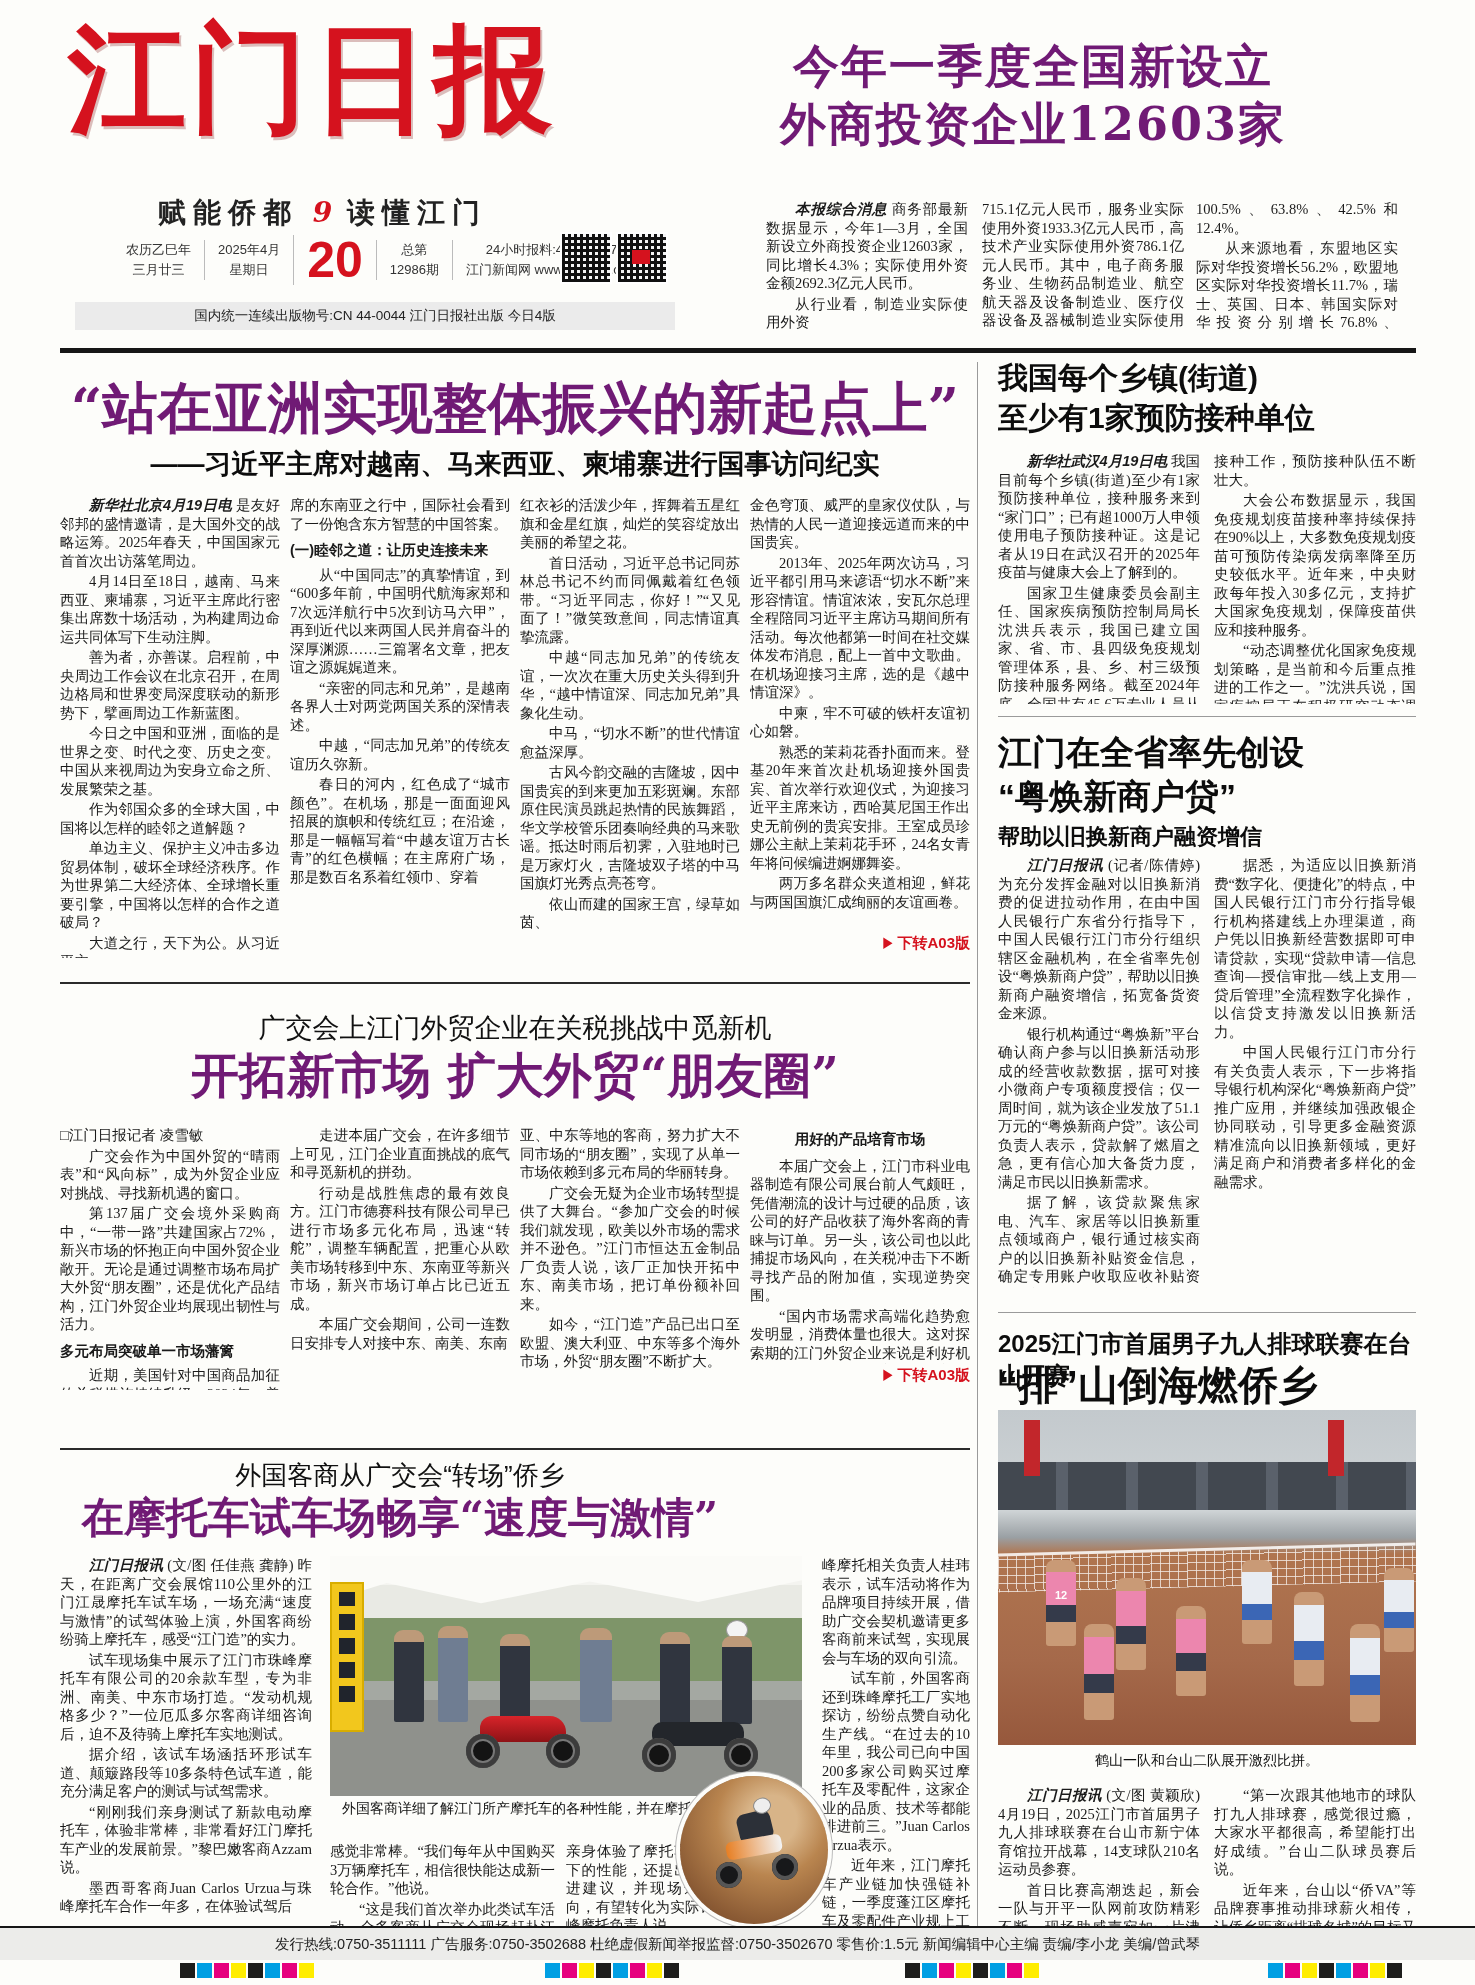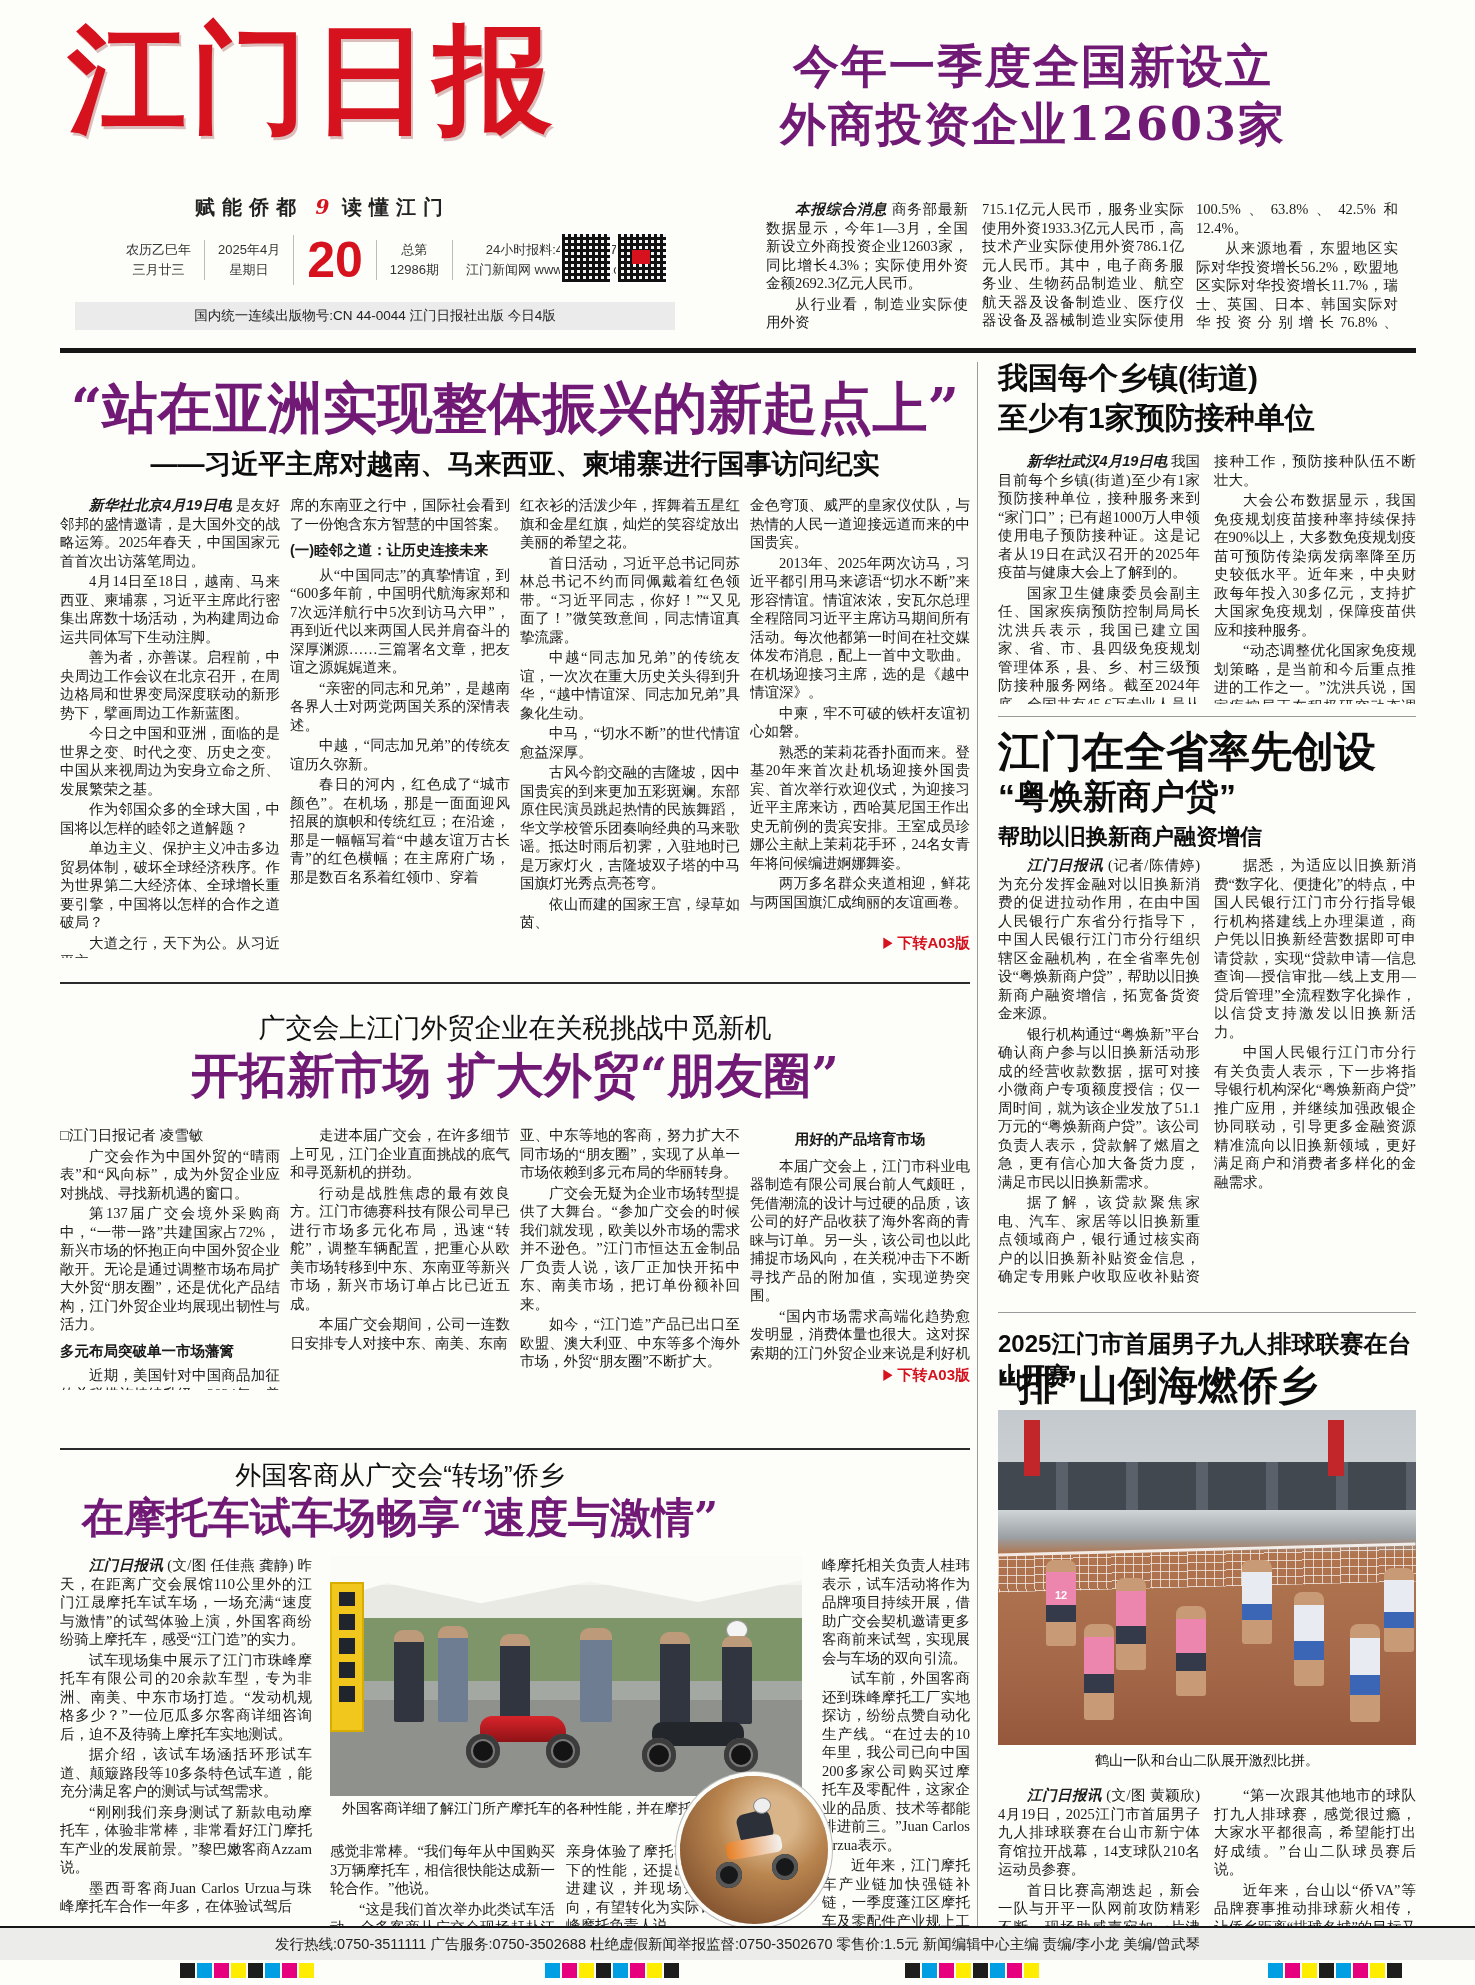--- a/index.html
+++ b/index.html
@@ -4,21 +4,21 @@
 <title>江门日报</title>
 <style>
   html,body{margin:0;padding:0;background:#888;}
   .page{position:relative;width:1475px;height:1985px;margin:0 auto;background:#fdfdfa;
         font-family:"Liberation Serif","DejaVu Serif",serif;color:#1a1a1a;overflow:hidden;}
   .abs{position:absolute;}
   
   .logo{left:68px;top:14px;width:510px;font-size:118px;line-height:1.1;font-weight:900;
         color:#d5121e;letter-spacing:4px;font-family:"DejaVu Serif","Liberation Serif",serif;
         text-shadow:2px 3px 0 rgba(120,0,0,.25);white-space:nowrap;}
-  .slogan{left:70px;top:194px;width:505px;text-align:center;font-size:20px;font-weight:700;
+  .slogan{left:70px;top:194px;width:505px;text-align:center;font-size:28px;font-weight:700;
           letter-spacing:7px;color:#222;font-family:"Liberation Sans","DejaVu Sans",sans-serif;}
   .slogan .mark{color:#d5121e;font-style:italic;font-weight:900;letter-spacing:0;font-family:"DejaVu Serif",serif;}
   .datebar{left:126px;top:230px;height:60px;display:flex;align-items:center;
            font-family:"Liberation Sans","DejaVu Sans",sans-serif;color:#333;}
   .datebar .cell{padding:0 13px;border-left:1px solid #bbb;font-size:13px;line-height:1.55;text-align:center;}
   .datebar .cell:first-child{border-left:none;padding-left:0;}
   .datebar .big{font-size:50px;font-weight:900;color:#d5121e;line-height:1;font-family:"Liberation Sans",sans-serif;}
   .qr{width:48px;height:48px;background:
       repeating-linear-gradient(0deg,#111 0 3px,transparent 3px 6px),
       repeating-linear-gradient(90deg,#111 0 3px,#f5f5f5 3px 6px);
@@ -204,21 +204,21 @@
       <p><b>新华社武汉4月19日电</b> 我国目前每个乡镇(街道)至少有1家预防接种单位，接种服务来到“家门口”；已有超1000万人申领使用电子预防接种证。这是记者从19日在武汉召开的2025年疫苗与健康大会上了解到的。</p>
       <p>国家卫生健康委员会副主任、国家疾病预防控制局局长沈洪兵表示，我国已建立国家、省、市、县四级免疫规划管理体系，县、乡、村三级预防接种服务网络。截至2024年底，全国共有45.6万专业人员从事预防</p>
     </div>
   <div class="abs bodycol" style="left:1214px;top:452px;width:202px;height:252px;">
       <p class="cont">接种工作，预防接种队伍不断壮大。</p>
       <p>大会公布数据显示，我国免疫规划疫苗接种率持续保持在90%以上，大多数免疫规划疫苗可预防传染病发病率降至历史较低水平。近年来，中央财政每年投入30多亿元，支持扩大国家免疫规划，保障疫苗供应和接种服务。</p>
       <p>“动态调整优化国家免疫规划策略，是当前和今后重点推进的工作之一。”沈洪兵说，国家疾控局正在积极研究动态调整国家免疫规划政策，提质扩容，使群众享受到更加优质的接种服务。</p>
     </div>
 
   <div class="abs hrule-light" style="left:998px;top:716px;width:418px;"></div>
-  <div class="abs sansline" style="left:998px;top:730px;width:418px;font-size:42px;line-height:44px;">江门在全省率先创设</div>
+  <div class="abs sansline" style="left:998px;top:730px;width:418px;font-size:34px;line-height:44px;">江门在全省率先创设</div>
   <div class="abs sansline" style="left:998px;top:774px;width:418px;font-size:34px;line-height:44px;">“粤焕新商户贷”</div>
   <div class="abs sansline" style="left:998px;top:822px;width:418px;font-size:22px;font-weight:600;">帮助以旧换新商户融资增信</div>
   <div class="abs bodycol" style="left:998px;top:856px;width:202px;height:432px;">
       <p><b>江门日报讯</b> (记者/陈倩婷) 为充分发挥金融对以旧换新消费的促进拉动作用，在由中国人民银行广东省分行指导下，中国人民银行江门市分行组织辖区金融机构，在全省率先创设“粤焕新商户贷”，帮助以旧换新商户融资增信，拓宽备货资金来源。</p>
       <p>银行机构通过“粤焕新”平台确认商户参与以旧换新活动形成的经营收款数据，据可对接小微商户专项额度授信；仅一周时间，就为该企业发放了51.1万元的“粤焕新商户贷”。该公司负责人表示，贷款解了燃眉之急，更有信心加大备货力度，满足市民以旧换新需求。</p>
       <p>据了解，该贷款聚焦家电、汽车、家居等以旧换新重点领域商户，银行通过核实商户的以旧换新补贴资金信息，确定专用账户收取应收补贴资金，并通过对专用账户的监测及时了解补贴资金发放情况，监测还款来源。</p>
     </div>
   <div class="abs bodycol" style="left:1214px;top:856px;width:202px;height:432px;">
       <p>据悉，为适应以旧换新消费“数字化、便捷化”的特点，中国人民银行江门市分行指导银行机构搭建线上办理渠道，商户凭以旧换新经营数据即可申请贷款，实现“贷款申请—信息查询—授信审批—线上支用—贷后管理”全流程数字化操作，以信贷支持激发以旧换新活力。</p>
       <p>中国人民银行江门市分行有关负责人表示，下一步将指导银行机构深化“粤焕新商户贷”推广应用，并继续加强政银企协同联动，引导更多金融资源精准流向以旧换新领域，更好满足商户和消费者多样化的金融需求。</p>

